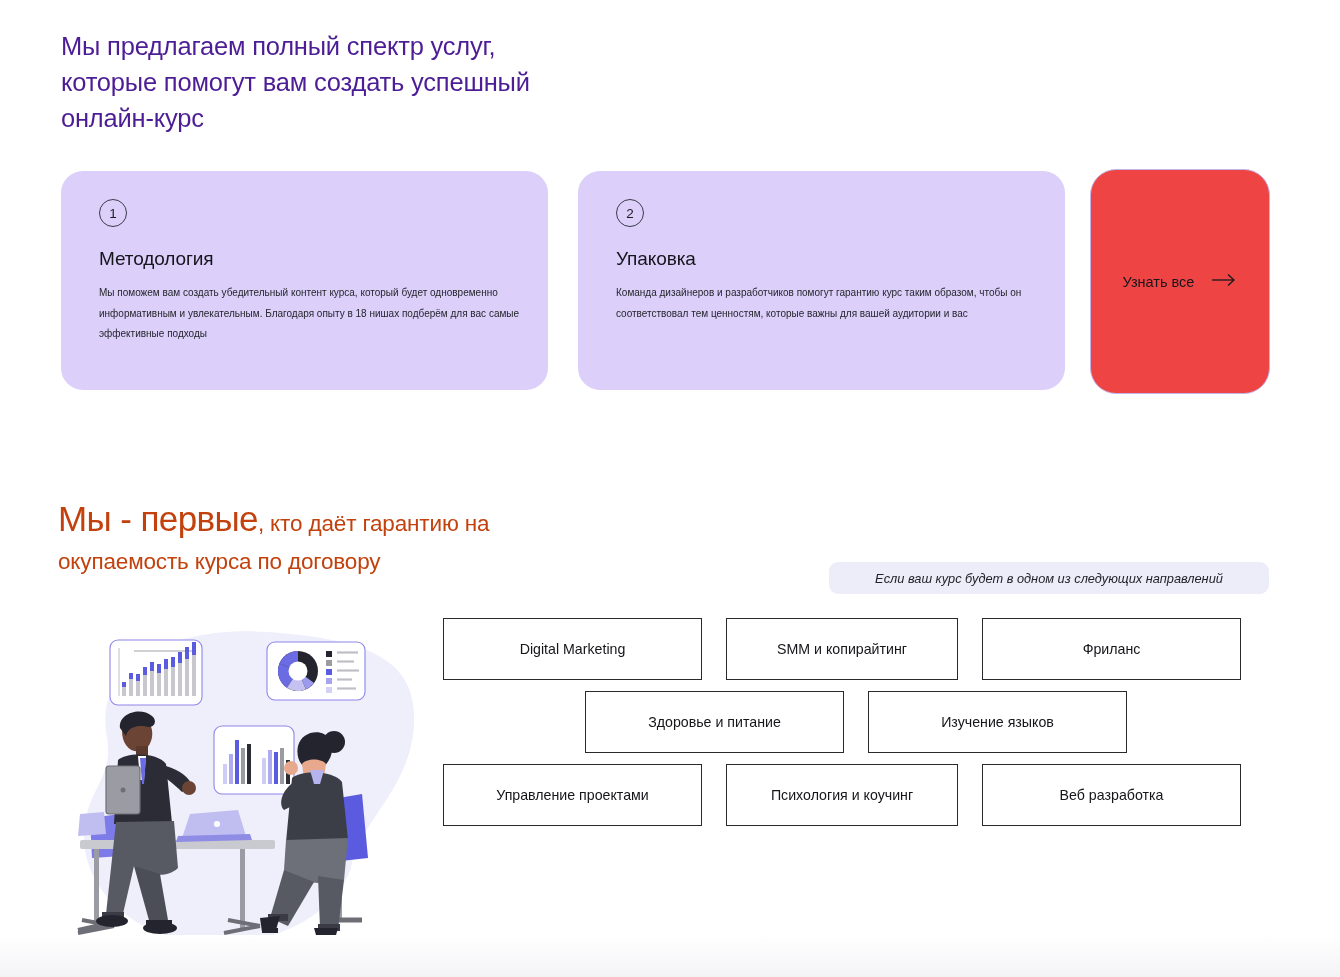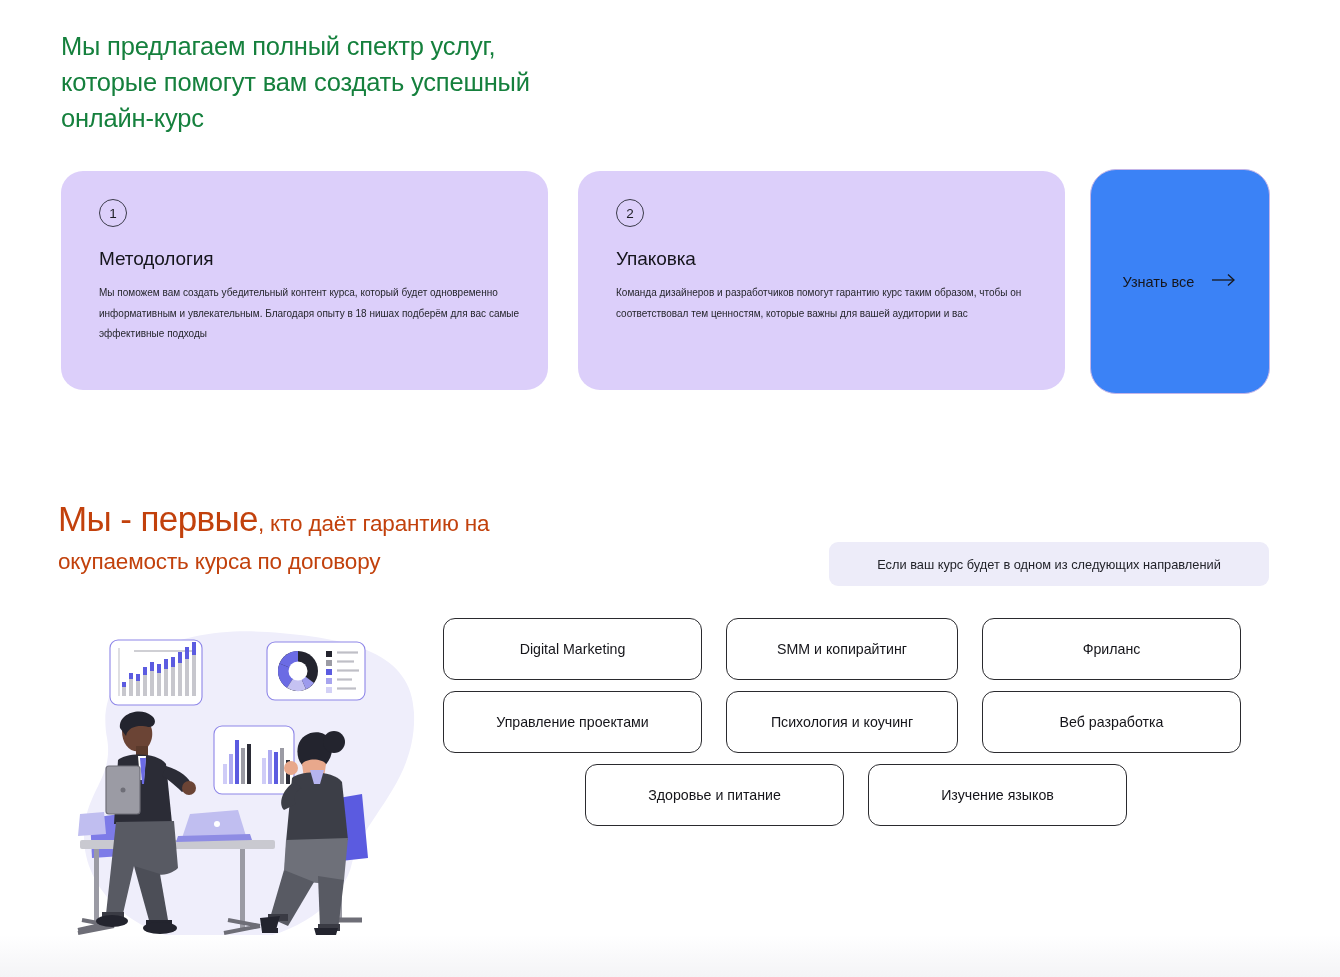--- a/index.html
+++ b/index.html
@@ -17,21 +17,21 @@
   
   .services-heading {
     position: absolute;
     left: 61px;
     top: 28px;
     width: 620px;
     font-size: 25.5px;
     line-height: 36px;
     font-weight: 400;
     letter-spacing: -0.2px;
-    color: #15803d;
+    color: #4c1d95;
     white-space: pre-line;
   }
 
   
   .cards-row { position: absolute; left: 61px; top: 171px; }
 
   .svc-card {
     position: absolute;
     top: 0;
     background: #DCCFFA;
@@ -70,21 +70,21 @@
   }
 
   .more-card {
     position: absolute;
     left: 1029px;
     top: -2px;
     width: 180px;
     height: 225px;
     border: 1.4px solid #C4B5E8;
     border-radius: 26px;
-    background: #3b82f6;
+    background: #ef4444;
     display: flex;
     align-items: center;
     justify-content: center;
     gap: 17px;
     cursor: pointer;
   }
   .more-card-label { font-size: 14.5px; color: #16161c; }
   .arrow-ico { display: block; }
 
   
@@ -104,39 +104,40 @@
   .bh-rest {
     font-size: 22.5px;
     font-weight: 400;
     letter-spacing: -0.15px;
   }
 
   
   .banner {
     position: absolute;
     left: 829px;
-    top: 542px;
+    top: 562px;
     width: 440px;
-    height: 44px;
+    height: 32px;
     background: #EDECF9;
     border-radius: 9px;
     display: flex;
     align-items: center;
     justify-content: center;
     font-size: 12.8px;
     color: #22232a;
+    font-style: italic;
   }
 
   
   .tags { position: absolute; left: 443px; top: 618px; width: 826px; }
   .tag-row { display: flex; gap: 24px; margin-bottom: 11px; }
   .tag-row.r2 { justify-content: center; }
   .tag {
     border: 1.1px solid #2a2a2e;
-    border-radius: 12px;
+    border-radius: 0;
     height: 62px;
     display: flex;
     align-items: center;
     justify-content: center;
     font-size: 14.2px;
     color: #15151a;
     background: #fff;
     cursor: pointer;
     padding: 0 18px;
   }
@@ -200,28 +201,28 @@
 </h2>
 
 <div class="banner">Если ваш курс будет в одном из следующих направлений</div>
 
 <div class="tags">
   <div class="tag-row r1">
     <div class="tag w-a">Digital Marketing</div>
     <div class="tag w-b">SMM и копирайтинг</div>
     <div class="tag w-c">Фриланс</div>
   </div>
+  <div class="tag-row r2">
+    <div class="tag w-mid">Здоровье и питание</div>
+    <div class="tag w-mid">Изучение языков</div>
+  </div>
   <div class="tag-row r3">
     <div class="tag w-a">Управление проектами</div>
     <div class="tag w-b">Психология и коучинг</div>
     <div class="tag w-c">Веб разработка</div>
-  </div>
-  <div class="tag-row r2">
-    <div class="tag w-mid">Здоровье и питание</div>
-    <div class="tag w-mid">Изучение языков</div>
   </div>
 </div>
 
 <div class="illus">
 <svg width="395" height="350" viewBox="0 0 395 350">
 
   <path d="M45 120 C30 40 120 8 205 14 C290 20 350 35 352 95 C355 165 300 200 290 245
            C280 292 215 330 145 325 C70 320 20 270 22 215 C24 172 52 160 45 120 Z" fill="#EFEEFB"></path>
 
   <g>

